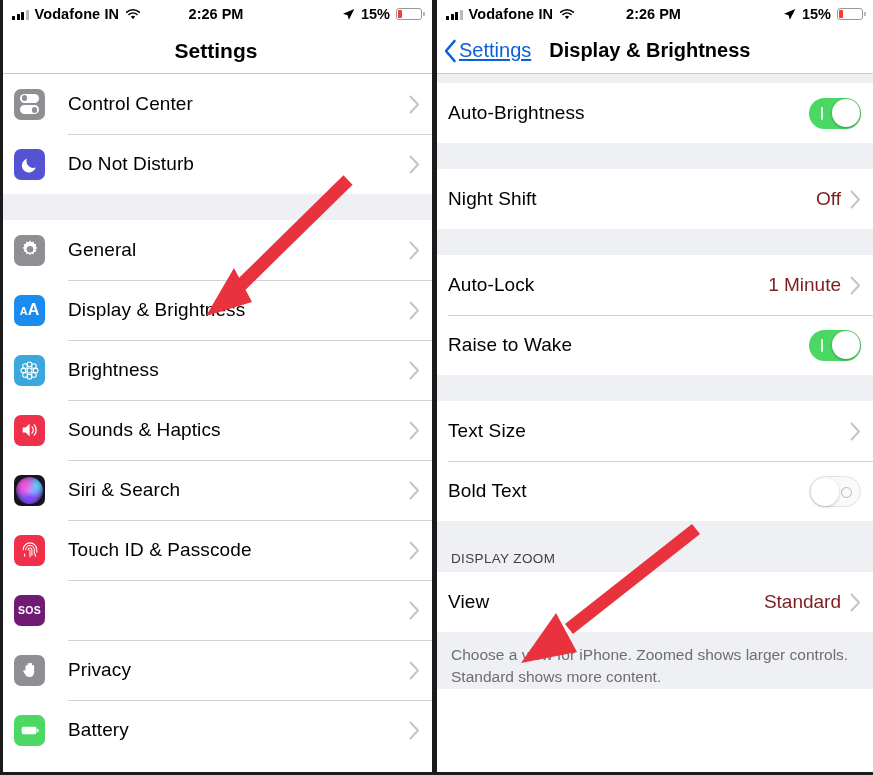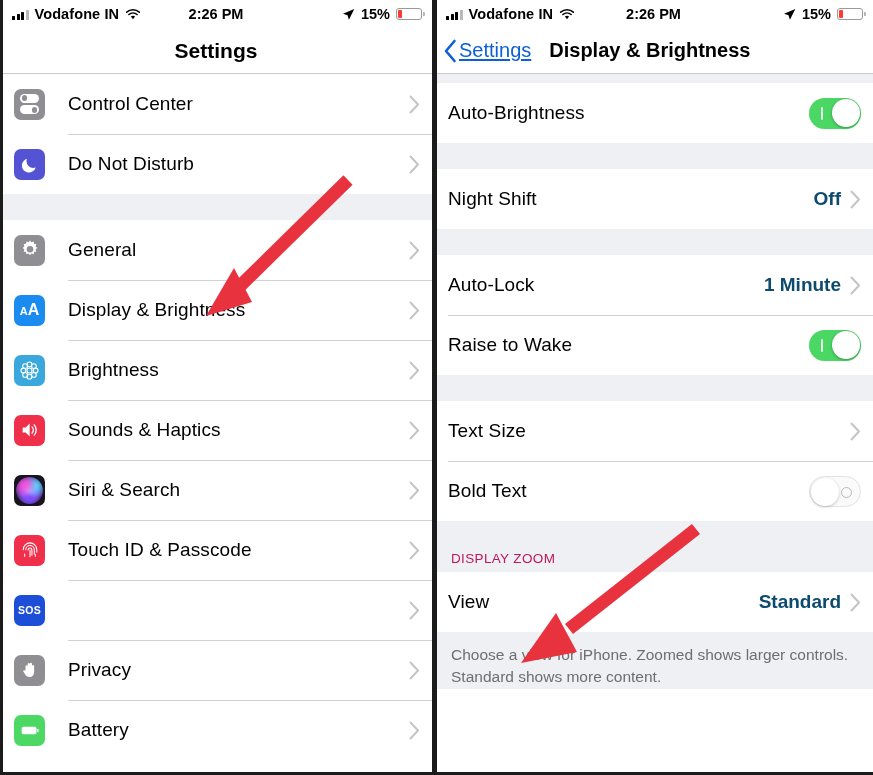--- a/index.html
+++ b/index.html
@@ -97,30 +97,30 @@
     display: flex; align-items: center; height: 60px;
     padding: 0 12px 0 14px; background: #fff; position: relative;
   }
   .row + .row::before {
     content: ""; position: absolute; left: 68px; right: 0; top: 0;
     height: 1px; background: #d2d2d6;
   }
   .right-list .row + .row::before { left: 14px; }
   .row-label { font-size: 19px; color: #000; letter-spacing: .1px; }
   .row-value {
-    margin-left: auto; font-size: 19px; color: #0c4a6e; padding-right: 9px; font-weight: bold;
+    margin-left: auto; font-size: 19px; color: #7f1d1d; padding-right: 9px;
   }
   .chev { margin-left: auto; flex: 0 0 auto; }
   .row-value + .chev { margin-left: 0; }
   .chev svg { display: block; }
 
   
   .sec-head {
     background: #eff0f4; padding: 30px 0 6px 17px;
-    font-size: 13.5px; color: #be185d; letter-spacing: .35px;
+    font-size: 13.5px; color: #404040; letter-spacing: .35px;
   }
   .sec-foot {
     background: #eff0f4; padding: 12px 24px 0 17px;
     font-size: 15.5px; color: #6d6d72; line-height: 1.45;
   }
 
   
   .icon {
     width: 31px; height: 31px; border-radius: 7px; margin-right: 23px;
     flex: 0 0 auto; display: flex; align-items: center; justify-content: center;
@@ -149,21 +149,21 @@
   .ic-siri { background: #18131f; }
   .ic-siri .orb {
     width: 27px; height: 27px; border-radius: 50%;
     background:
       radial-gradient(circle at 32% 30%, #ff4fd8 0%, rgba(255,79,216,0) 48%),
       radial-gradient(circle at 72% 32%, #4be1ff 0%, rgba(75,225,255,0) 46%),
       radial-gradient(circle at 50% 78%, #7b4bff 0%, rgba(123,75,255,0) 52%),
       radial-gradient(circle at 50% 50%, #ffffff 0%, #b06bff 34%, #2a1b52 78%);
   }
   .ic-touchid { background: #f0304b; }
-  .ic-sos { background: #1d4ed8; color:#fff; font-weight: 700; font-size: 10.5px; letter-spacing: .2px; }
+  .ic-sos { background: #701a75; color:#fff; font-weight: 700; font-size: 10.5px; letter-spacing: .2px; }
   .ic-battery { background: #4cd863; }
   .ic-privacy { background: #8e8e93; }
 
   
   .toggle {
     margin-left: auto; width: 52px; height: 31px; border-radius: 16px;
     position: relative; flex: 0 0 auto;
   }
   .toggle.on  { background: #4bd763; }
   .toggle.off { background: #fafafa; border: 1px solid #e2e2e4; }

